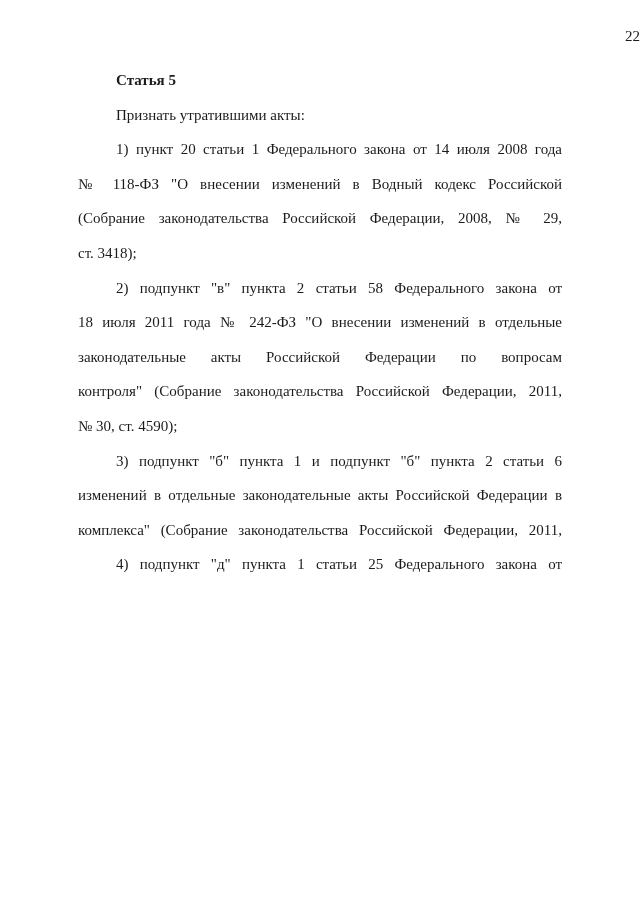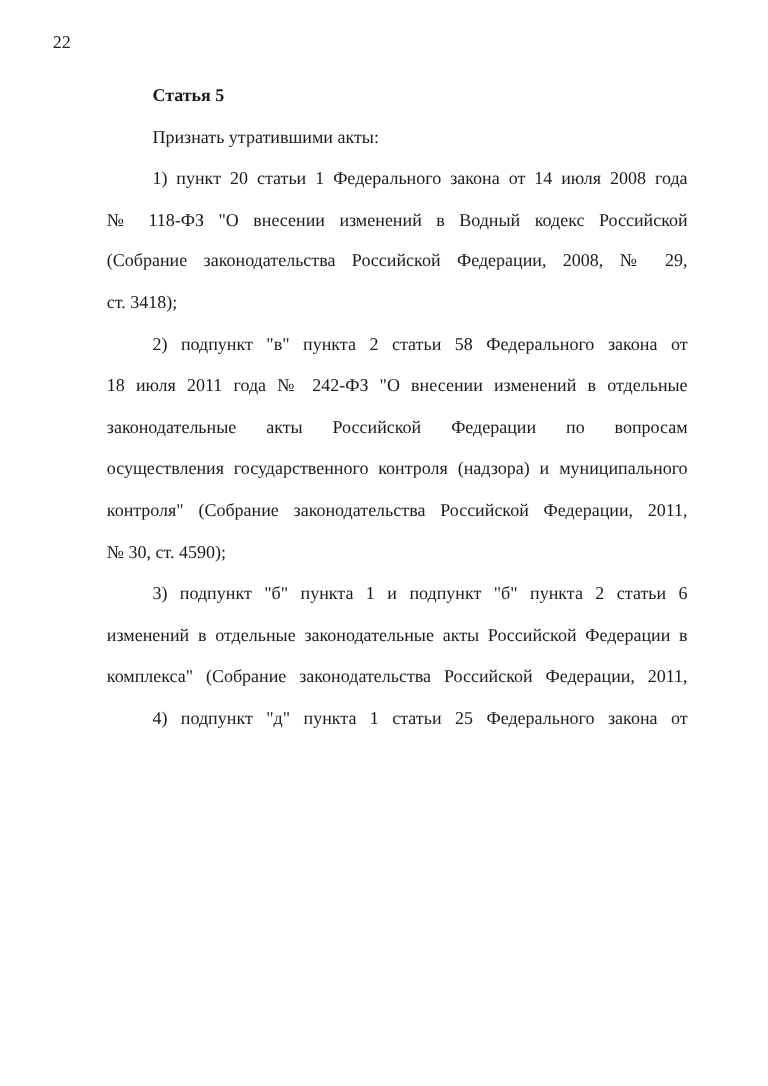--- a/index.html
+++ b/index.html
@@ -11,27 +11,27 @@
     color: #1b1b1b;
     font-family: "Liberation Serif", "DejaVu Serif", serif;
     font-size: 15px;
     overflow: hidden;
   }
   .page-number {
     position: absolute;
     top: 19px;
     left: 0;
     width: 100%;
-    text-align: left;
+    text-align: right;
     text-indent: 44px; 
     line-height: 34.6px;
   }
   .content {
     position: absolute;
-    left: 89px;
+    left: 78px;
     top: 63px;
     width: 484px;
     font-family: Liberation Serif, serif;
   }
   .line {
     line-height: 34.6px;
     text-align: justify;
     text-align-last: justify;
     white-space: normal;
   }
@@ -48,21 +48,20 @@
     <div class="line first no-just heading">Статья 5</div>
     <div>
         <div class="line first no-just">Признать утратившими акты:</div>
         <div class="line first">1) пункт 20 статьи 1 Федерального закона от 14 июля 2008 года</div>
         <div class="line">№&nbsp;118-ФЗ "О внесении изменений в Водный кодекс Российской</div>
         <div class="line">(Собрание законодательства Российской Федерации, 2008, №&nbsp;29,</div>
         <div class="line no-just">ст. 3418);</div>
         <div class="line first">2)&nbsp;подпункт&nbsp;"в" пункта&nbsp;2 статьи&nbsp;58 Федерального закона от</div>
         <div class="line">18&nbsp;июля 2011&nbsp;года №&nbsp;242-ФЗ "О внесении изменений в отдельные</div>
         <div class="line">законодательные акты Российской Федерации по вопросам</div>
-        <div class="line">осуществления государственного контроля (надзора) и муниципального</div>
         <div class="line">контроля" (Собрание законодательства Российской Федерации, 2011,</div>
         <div class="line no-just">№&nbsp;30, ст. 4590);</div>
         <div class="line first">3)&nbsp;подпункт&nbsp;"б" пункта&nbsp;1 и подпункт&nbsp;"б" пункта&nbsp;2 статьи 6</div>
         <div class="line">изменений в отдельные законодательные акты Российской Федерации в</div>
         <div class="line">комплекса" (Собрание законодательства Российской Федерации, 2011,</div>
         <div class="line first">4)&nbsp;подпункт&nbsp;"д" пункта&nbsp;1 статьи&nbsp;25 Федерального закона от</div>
       </div>
   </div>
 </div>
 

